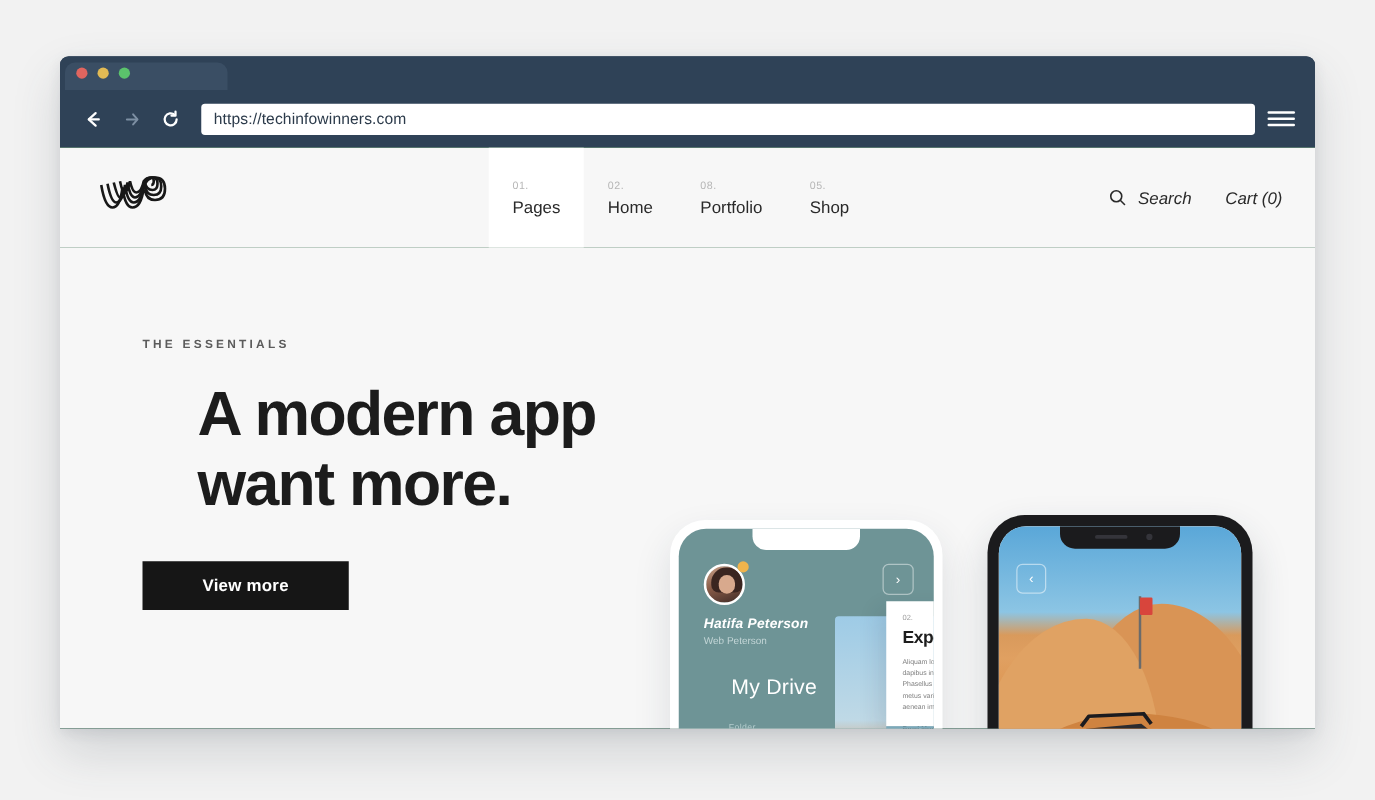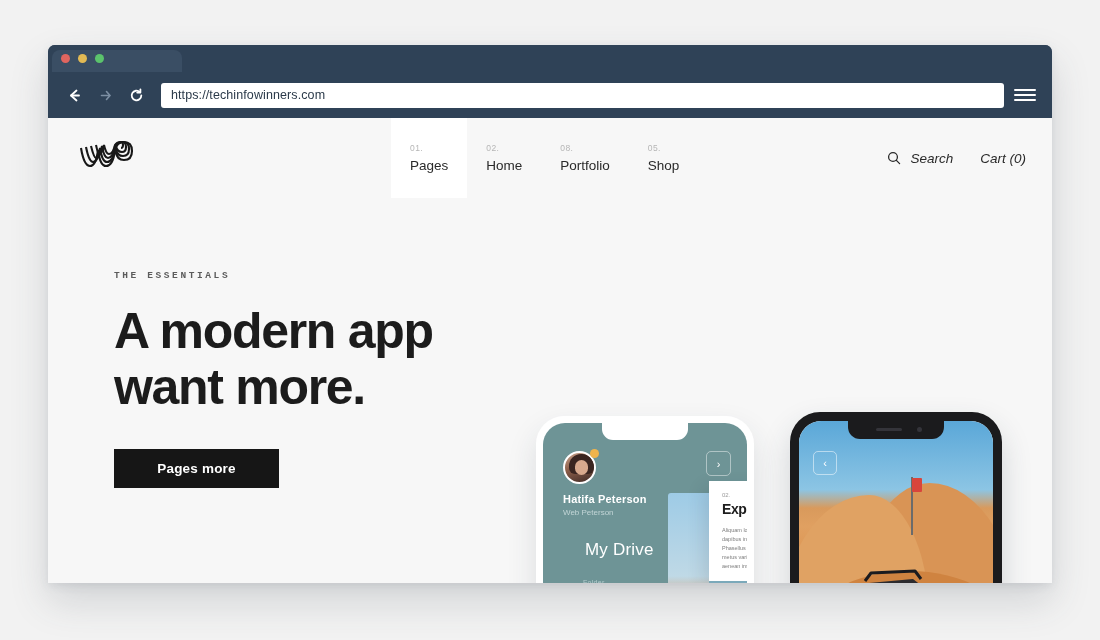--- a/index.html
+++ b/index.html
@@ -78,27 +78,26 @@
   }
   .search-btn { display: flex; align-items: center; gap: 9px; font-size: 13.5px; color: #2a2a2a; }
   .cart-btn { font-size: 13.5px; color: #2a2a2a; }
 
   
   .hero { position: relative; height: 385px; background: #f7f7f7; }
   .hero-left { position: absolute; left: 66px; top: 72px; width: 420px; }
   .eyebrow {
     font-size: 9.5px; letter-spacing: 2.6px; color: #5c5c5c; font-weight: bold;
     margin-bottom: 22px;
-    font-family: Liberation Mono, monospace;
   }
   .headline {
     font-size: 50px; line-height: 56px; font-weight: bold;
     color: #1c1c1c; letter-spacing: -1.3px;
   }
-  .headline span { display: block; }
+  .headline span { display: block; margin-left: 44px; }
   .cta {
     display: inline-flex; align-items: center; justify-content: center;
     margin-top: 34px; width: 165px; height: 39px;
     background: #161616; color: #ffffff; font-size: 13.5px; font-weight: bold;
     letter-spacing: .2px;
   }
 
   
   .phone1 {
     position: absolute; left: 488px; top: 218px; width: 218px; height: 330px;
@@ -124,21 +123,21 @@
     background: #3a2520; border-radius: 12px 12px 6px 6px;
   }
   .p1-avatar .face {
     position: absolute; left: 10px; top: 7px; width: 13px; height: 15px;
     background: #d8a98d; border-radius: 7px;
   }
   .p1-badge {
     position: absolute; left: 47px; top: 26px; width: 9px; height: 9px;
     border-radius: 50%; background: #f0b44c;
   }
-  .p1-name { position: absolute; left: 20px; top: 70px; font-size: 11px; color: #ffffff; font-weight: bold; letter-spacing:.2px;}
+  .p1-name { position: absolute; left: 20px; top: 70px; font-size: 11px; color: #ffffff; font-weight: bold; letter-spacing:.2px;font-style:italic;}
   .p1-role { position: absolute; left: 20px; top: 85px; font-size: 8px; color: #c2d5d6; }
   .p1-next {
     position: absolute; right: 16px; top: 28px; width: 25px; height: 25px;
     border: 1px solid rgba(255,255,255,.45); border-radius: 5px;
     display: flex; align-items: center; justify-content: center;
     color: #ffffff; font-size: 11px;
   }
   .p1-drive { position: absolute; left: 42px; top: 117px; font-size: 17px; color: #ffffff; letter-spacing:.2px;}
   .p1-menu { position: absolute; left: 20px; top: 147px; width: 150px; }
   .p1-section { font-size: 7px; color: #b4cccd; margin: 9px 0 6px 20px; letter-spacing: .3px; }
@@ -291,21 +290,21 @@
       </div>
 
       <div class="hero">
 
         <div class="hero-left">
           <div class="eyebrow">THE ESSENTIALS</div>
           <h1 class="headline">
             <span>A modern app</span>
             <span>want more.</span>
           </h1>
-          <div class="cta">Pages more</div>
+          <div class="cta">View more</div>
         </div>
 
         <div class="phone1">
           <div class="phone1-screen">
             <div class="notch1"></div>
 
             <div class="p1-avatar">
               <div class="hair"></div>
                 <div class="face"></div>
             </div>

